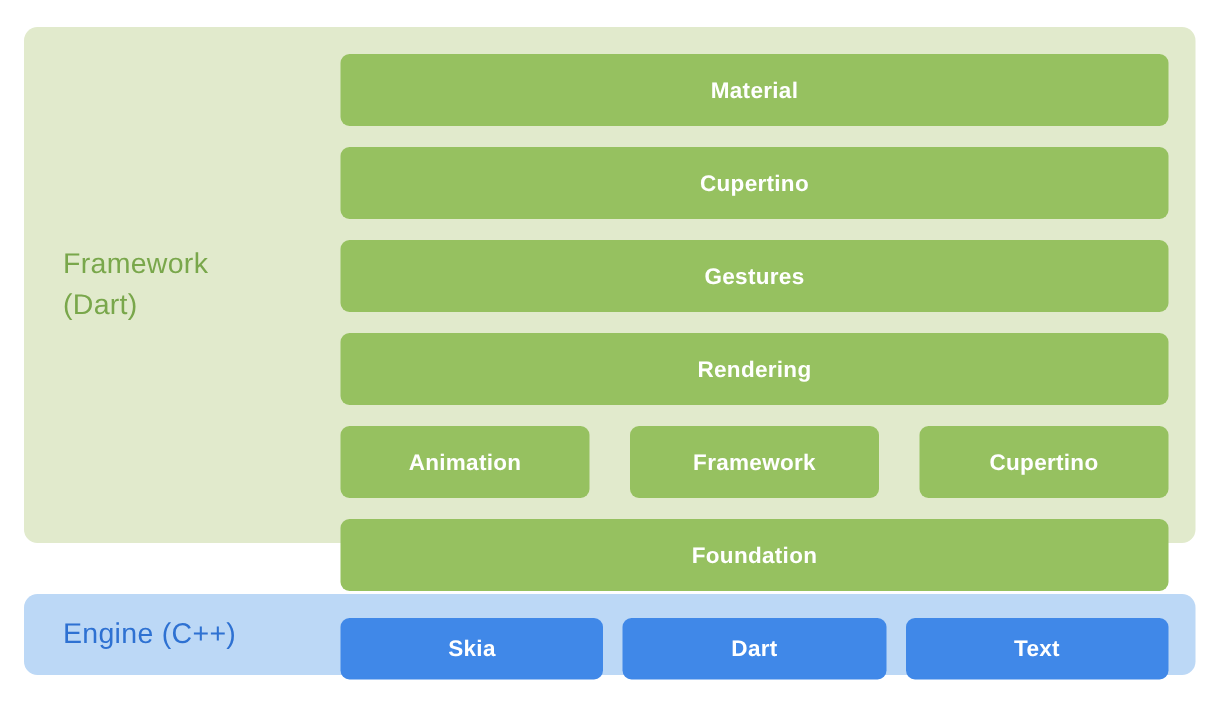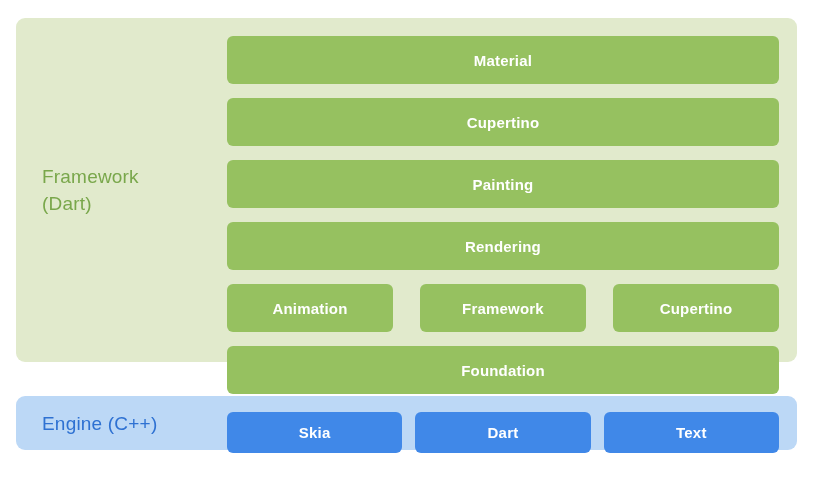--- a/index.html
+++ b/index.html
@@ -94,21 +94,21 @@
 <body>
 
 <div class="stage">
 
   <div class="panel framework-panel">
     <div class="panel-label">Framework
 (Dart)</div>
     <div class="bars">
       <div class="bar fw-bar">Material</div>
       <div class="bar fw-bar">Cupertino</div>
-      <div class="bar fw-bar">Painting</div>
+      <div class="bar fw-bar">Gestures</div>
       <div class="bar fw-bar">Rendering</div>
       <div class="split-row">
         <div class="bar fw-bar">Animation</div>
         <div class="bar fw-bar">Framework</div>
         <div class="bar fw-bar">Cupertino</div>
       </div>
       <div class="bar fw-bar">Foundation</div>
     </div>
   </div>
 

